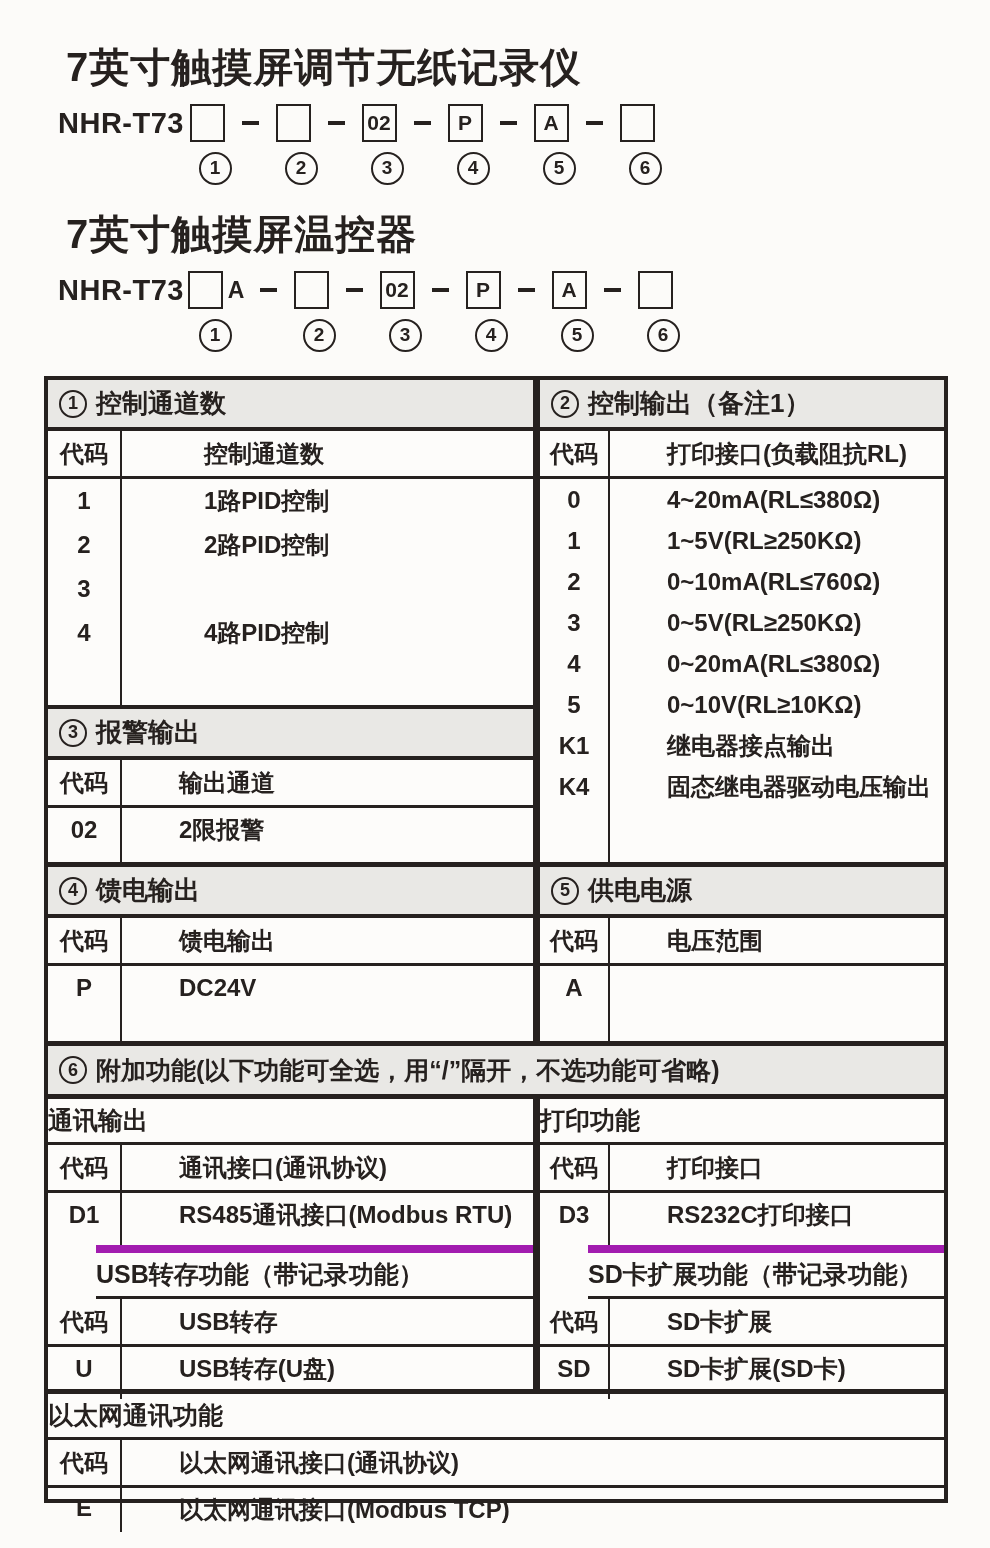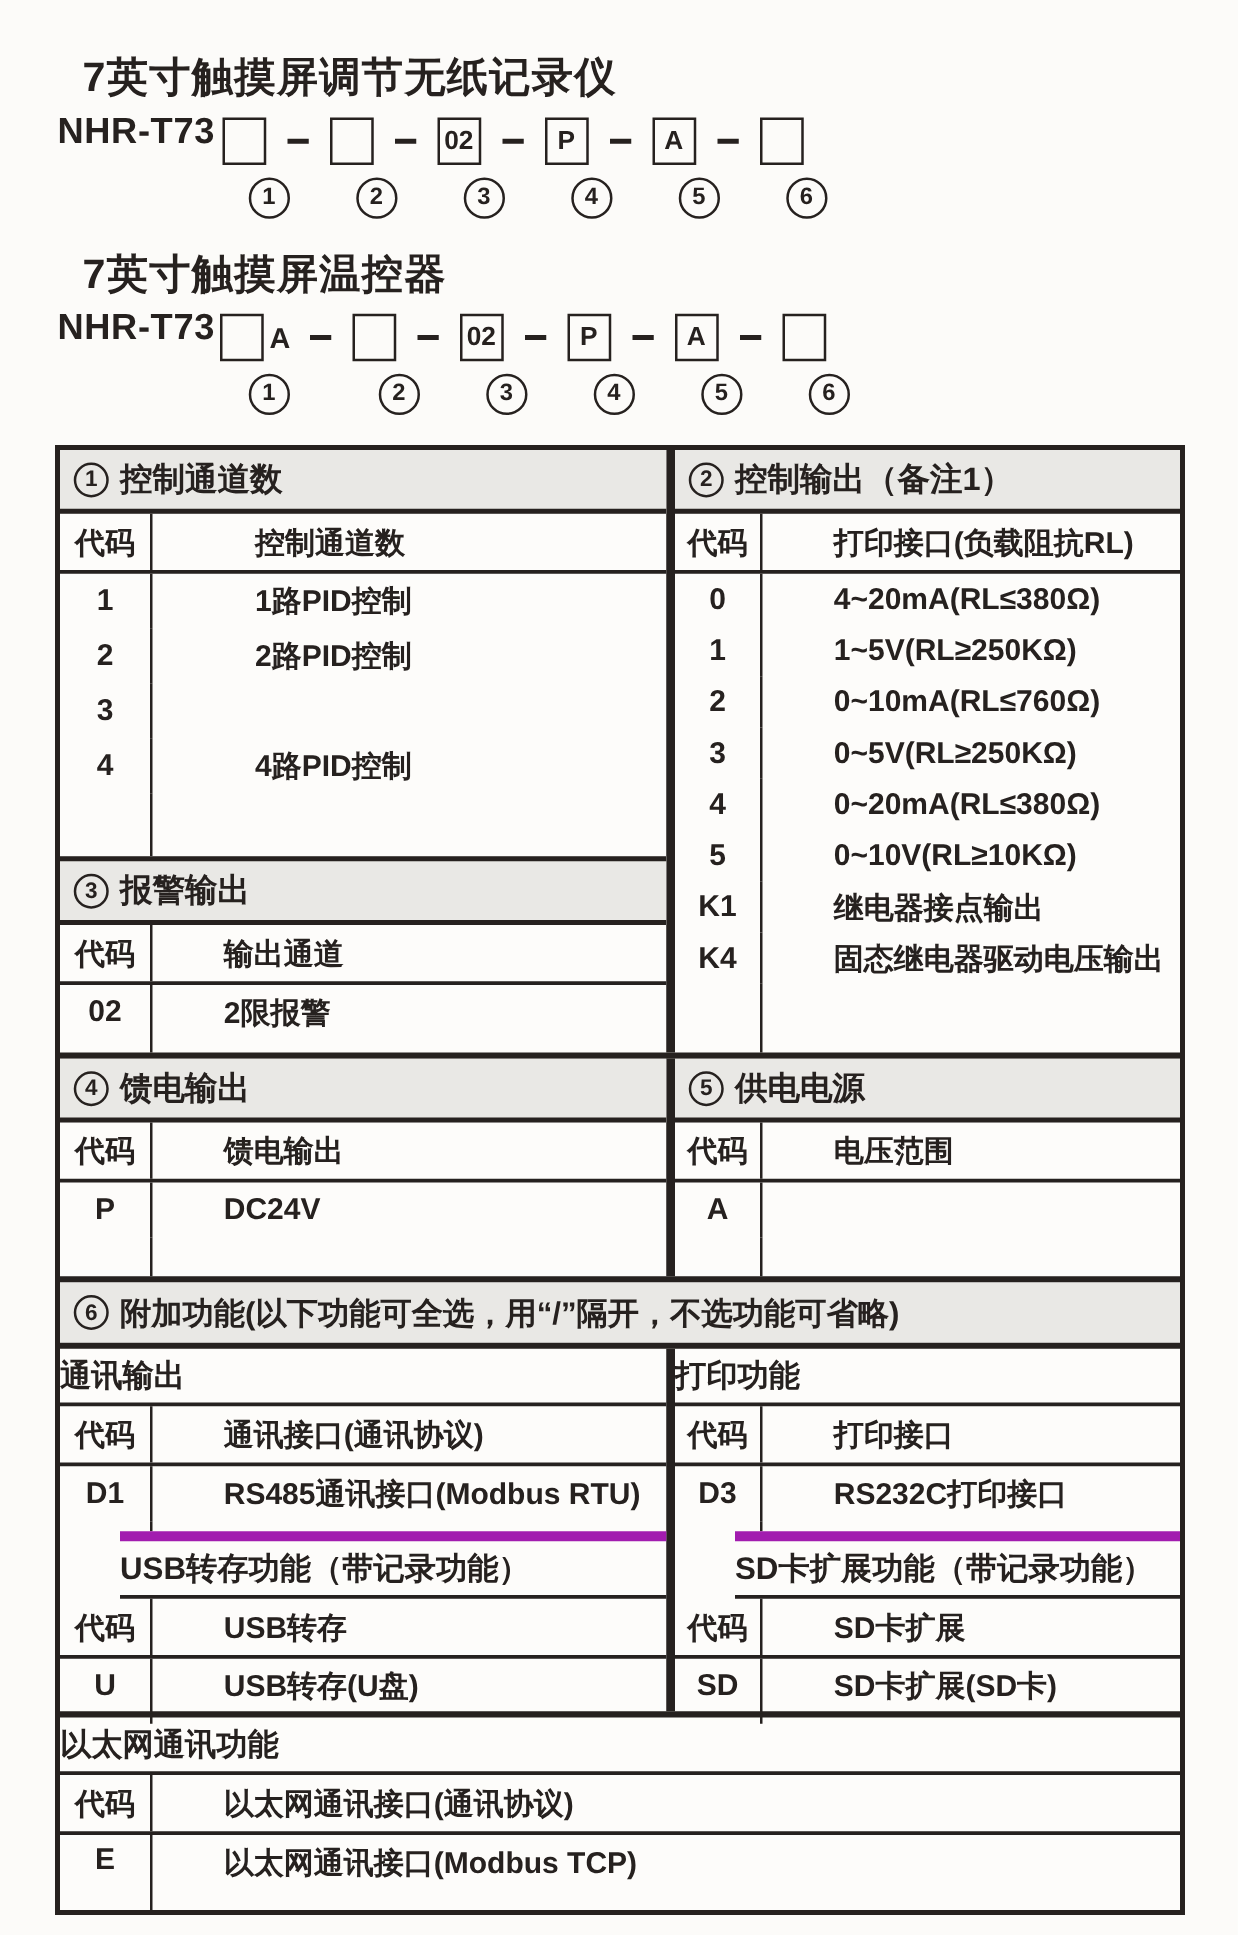--- a/index.html
+++ b/index.html
@@ -6,22 +6,22 @@
   body{
     width:990px;height:1548px;
     background:#fcfbf9;
     font-family:"Liberation Sans","DejaVu Sans",sans-serif;
     color:#26211f;
     -webkit-font-smoothing:antialiased;
   }
   .page{position:relative;width:990px;height:1548px;overflow:hidden;box-sizing:border-box;padding-top:40px;}
 
   
-  .ptitle{margin:0 0 4px 66px;font-size:33px;font-weight:700;letter-spacing:1px;}
-  .codeline{display:flex;height:48px;margin-left:46px;}
+  .ptitle{margin:0 0 4px 66px;font-size:40px;font-weight:700;letter-spacing:1px;}
+  .codeline{display:flex;align-items:center;height:48px;margin-left:58px;}
   .prefix{width:126px;font-size:29px;font-weight:700;letter-spacing:0.5px;}
   .unit{display:flex;align-items:center;justify-content:center;}
   .w46{width:46px;}
   .w64{width:64px;}
   .cbox{width:35px;height:38px;border:2.5px solid #26211f;display:flex;align-items:center;justify-content:center;
         font-size:21px;font-weight:700;box-sizing:border-box;background:transparent;}
   .suffix{font-size:23px;font-weight:700;margin-left:5px;}
   .sepslot{width:40px;display:flex;align-items:center;justify-content:center;}
   .dash{display:block;width:17px;height:4px;background:#26211f;}
   .markers{display:flex;margin:4px 0 0 192px;height:34px;}
@@ -33,21 +33,21 @@
   .product2{margin-top:22px;}
 
   
   .ordertable{margin:24px 0 0 44px;width:904px;border:4px solid #26211f;box-sizing:border-box;background:#fdfcfa;}
   .band{display:flex;box-sizing:border-box;}
   .band + .band{border-top:5px solid #26211f;}
   .band1{height:482px;}
   .band2{height:179px;}
   .band3{height:53px;}
   .band4{height:295px;}
-  .band5{height:159px;flex-direction:column;}
+  .band5{height:110px;flex-direction:column;}
   .half{display:flex;flex-direction:column;min-width:0;box-sizing:border-box;}
   .lhalf{width:492px;border-right:7px solid #26211f;flex-shrink:0;}
   .rhalf{flex:1;}
 
   .sechdr{background:#e9e8e5;display:flex;align-items:center;gap:9px;padding-left:11px;min-height:47px;
           border-bottom:4px solid #26211f;font-size:26px;font-weight:700;flex-shrink:0;}
   .sechdr.topline{border-top:4px solid #26211f;}
   .band3 .sechdr{flex:1;border-bottom:none;font-size:25px;}
   .cnum{width:28px;height:28px;border:2px solid #26211f;border-radius:50%;display:inline-flex;align-items:center;
         justify-content:center;font-size:18px;font-weight:700;flex-shrink:0;box-sizing:border-box;}

